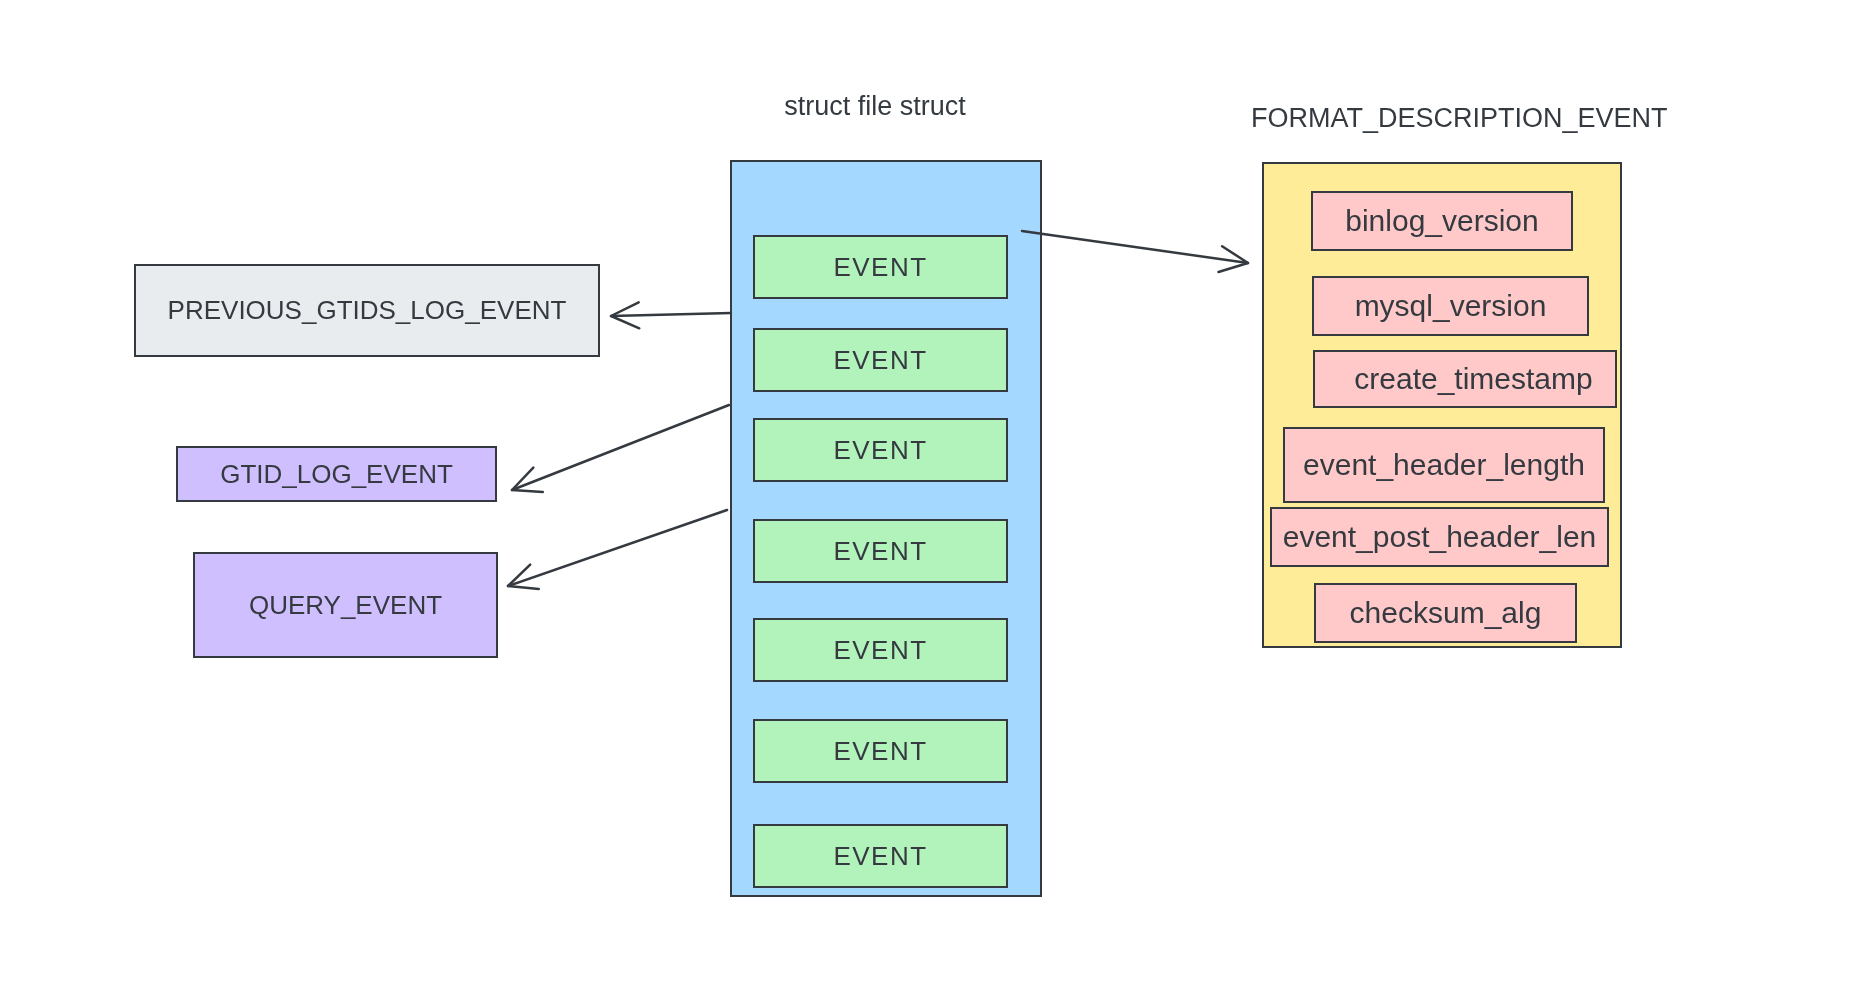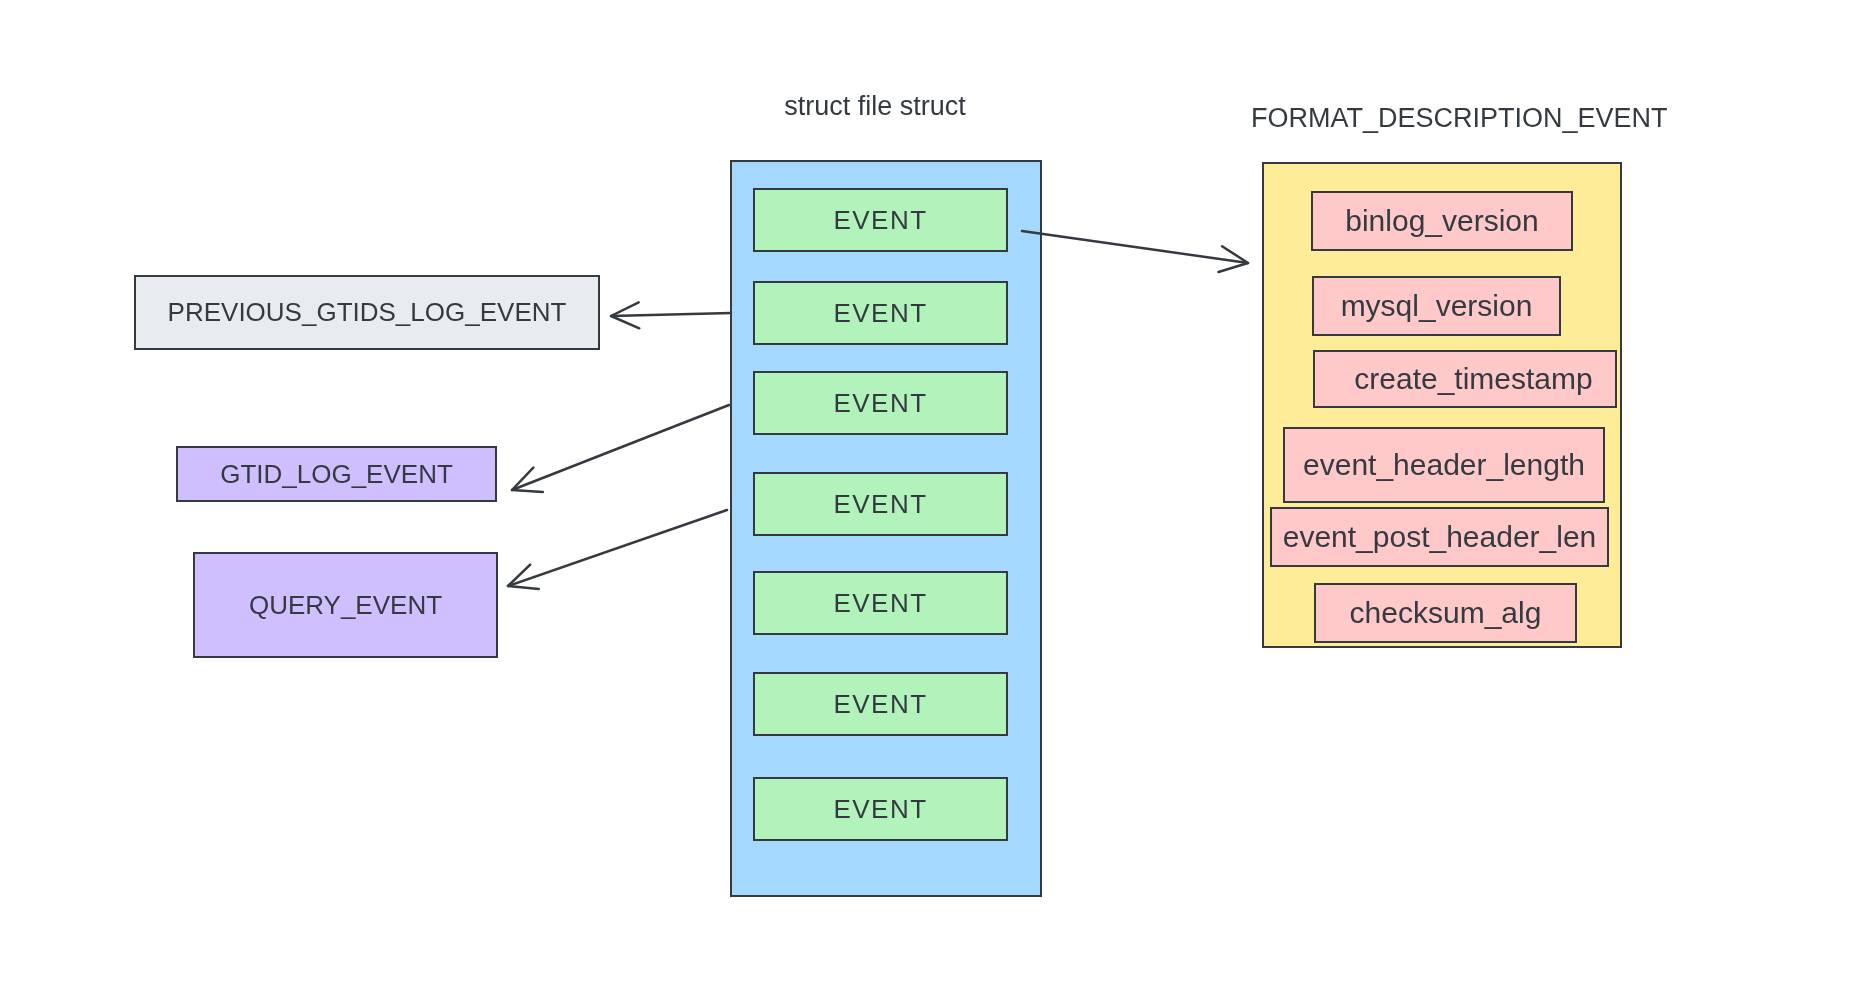--- a/index.html
+++ b/index.html
@@ -36,20 +36,21 @@
     border: 2.5px solid var(--stroke);
   }
   .blue-container  { background: var(--blue_container); }
   .yellow-container{ background: var(--yellow_container); }
   .event-box {
     background: var(--green_event);
     left: 753px;
     width: 255px;
     height: 64px;
     letter-spacing: 1.5px;
+    margin-top: 47px;
   }
   .field-box {
     background: var(--pink_field);
     font-size: 30px;
   }
   .gray-box   { background: var(--gray_event);   border-width: 2.5px; }
   .purple-box { background: var(--purple_event); border-width: 2.5px; }
   #connector-layer {
     position: absolute;
     left: 0; top: 0;
@@ -79,27 +80,27 @@
 <div class="abs box event-box" style="top:281px;">EVENT</div>
 <div class="abs box event-box" style="top:371px;">EVENT</div>
 <div class="abs box event-box" style="top:472px;">EVENT</div>
 <div class="abs box event-box" style="top:571px;">EVENT</div>
 <div class="abs box event-box" style="top:672px;">EVENT</div>
 <div class="abs box event-box" style="top:777px;">EVENT</div>
 
 <div class="abs container-box yellow-container" style="left:1262px; top:162px; width:360px; height:486px;"></div>
 
 <div class="abs box field-box" style="left:1311px; top:191px; width:262px; height:60px;">binlog_version</div>
-<div class="abs box field-box" style="left:1312px; top:276px; width:249px; height:60px;">mysql_version</div>
+<div class="abs box field-box" style="left:1312px; top:276px; width:277px; height:60px;">mysql_version</div>
 <div class="abs box field-box" style="left:1313px; top:350px; width:304px; height:58px;padding-left:17px;">create_timestamp</div>
 <div class="abs box field-box" style="left:1283px; top:427px; width:322px; height:76px;">event_header_length</div>
 <div class="abs box field-box" style="left:1270px; top:507px; width:339px; height:60px;">event_post_header_len</div>
 <div class="abs box field-box" style="left:1314px; top:583px; width:263px; height:60px;">checksum_alg</div>
 
-<div class="abs box gray-box" style="left:134px; top:275px; width:466px; height:75px;text-align:center;">PREVIOUS_GTIDS_LOG_EVENT</div>
+<div class="abs box gray-box" style="left:134px; top:264px; width:466px; height:93px;text-align:center;">PREVIOUS_GTIDS_LOG_EVENT</div>
 
 <div class="abs box purple-box" style="left:176px; top:446px; width:321px; height:56px;">GTID_LOG_EVENT</div>
 
 <div class="abs box purple-box" style="left:193px; top:552px; width:305px; height:106px;">QUERY_EVENT</div>
 
 <svg id="connector-layer" viewBox="0 0 1870 1005" xmlns="http://www.w3.org/2000/svg">
   <defs>
     <marker id="ah" viewBox="0 0 40 40" refX="33" refY="20" markerWidth="40" markerHeight="40" orient="auto" markerUnits="userSpaceOnUse">
       <path d="M 5 7 L 33 20 L 5 33"></path>
     </marker>

